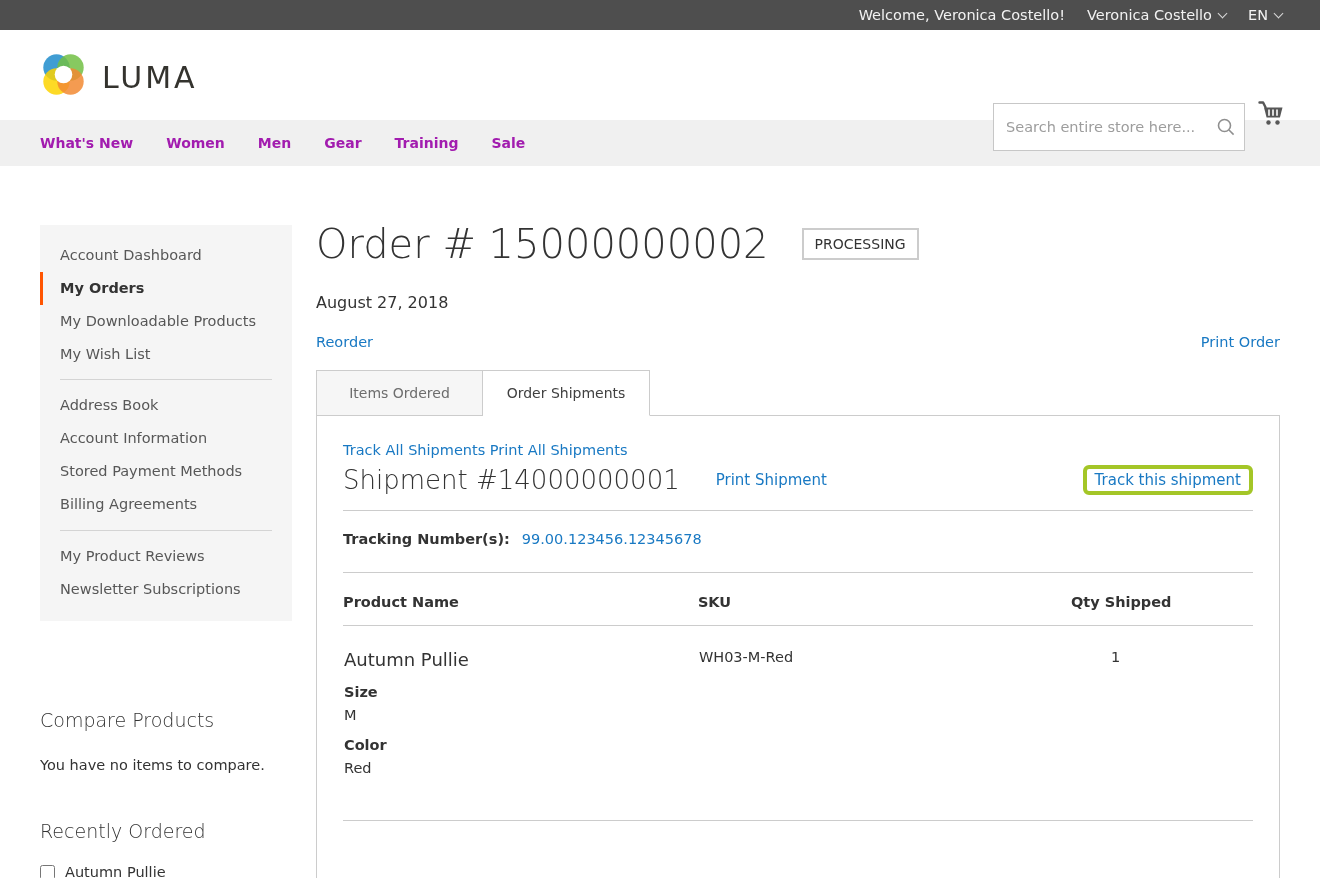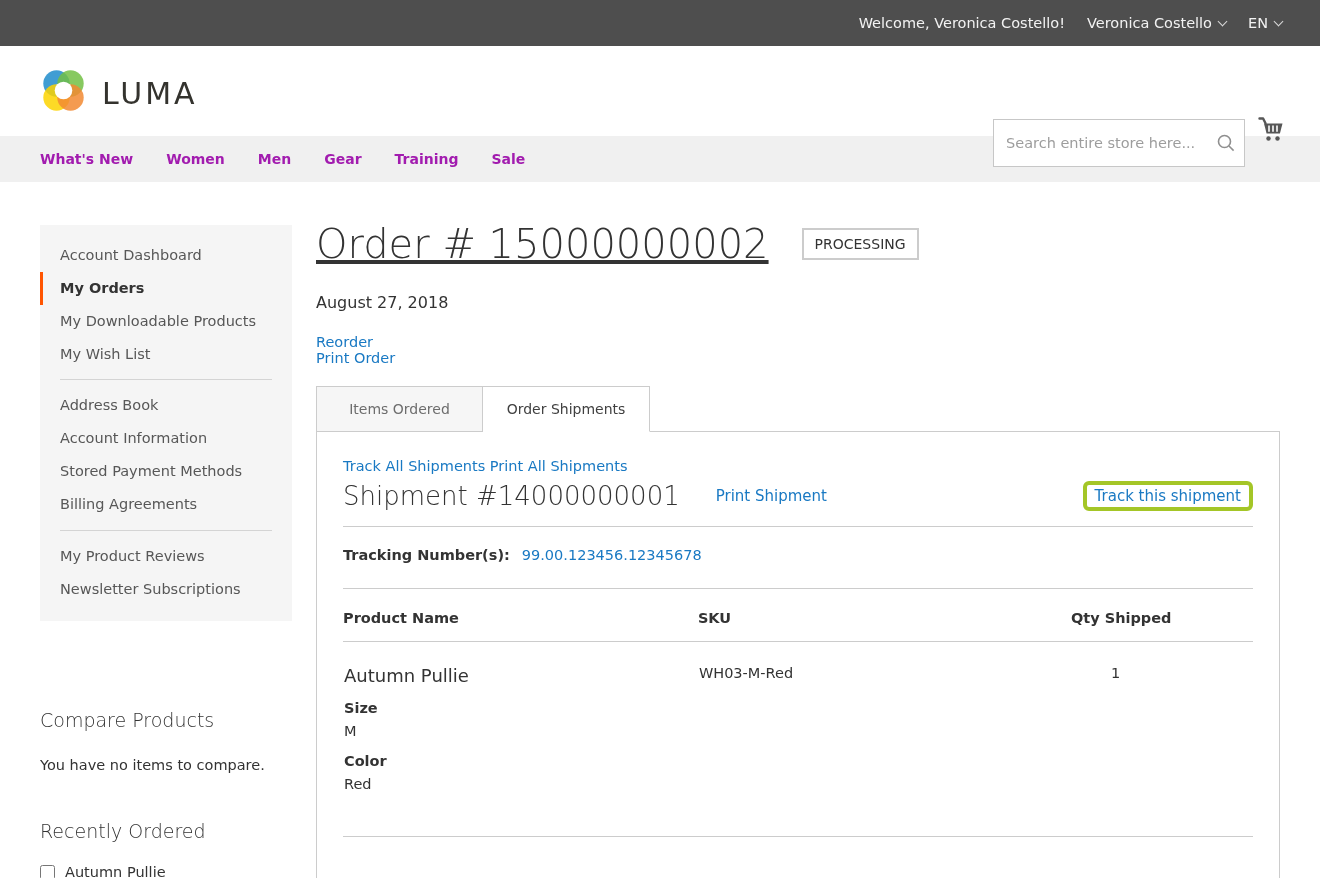--- a/index.html
+++ b/index.html
@@ -8,21 +8,21 @@
     width:1320px; height:878px; position:relative; overflow:hidden;
     background:#fff; color:#333;
     font-family:"DejaVu Sans","Liberation Sans",sans-serif;
     font-size:14.5px;
   }
   a { text-decoration:none; cursor:pointer; }
   .link { color:#1979c3; }
 
   
   .topbar {
-    height:46px; background:#4e4e4e; color:#f2f2f2;
+    height:30px; background:#4e4e4e; color:#f2f2f2;
     display:flex; align-items:center; justify-content:flex-end;
     padding:0 38px; gap:22px; font-size:14.5px;
   }
   .topbar .with-chev { display:flex; align-items:center; cursor:pointer;text-align:right; }
   .chev {
     display:inline-block; width:7px; height:7px; margin-left:7px; margin-top:-4px;
     border-right:1.5px solid #d8d8d8; border-bottom:1.5px solid #d8d8d8;
     transform:rotate(45deg);
   }
 
@@ -58,24 +58,24 @@
   .side-heading { font-size:19px; font-weight:300; color:#333; }
   .compare { margin-top:88px; }
   .compare-empty { margin-top:26px; font-size:14.5px; }
   .recent { margin-top:47px; }
   .recent-item { margin-top:22px; display:flex; align-items:center; gap:10px; font-size:14.5px; }
   .recent-item input { width:15px; height:15px; margin:0; }
 
   
   .main-col { position:absolute; left:316px; top:222px; width:964px; }
   .title-row { display:flex; align-items:center; gap:33px; }
-  .page-title { font-size:40px; font-weight:300; margin:0; line-height:1.1; color:#333;text-decoration:underline; }
+  .page-title { font-size:40px; font-weight:300; margin:0; line-height:1.1; color:#333; }
   .status-badge { border:2px solid #ccc; font-size:14px; padding:6px 11px; color:#333; }
   .order-date { margin-top:27px; font-size:16px; }
-  .actions-row { display:flex; justify-content:space-between; margin-top:22px; font-size:14.5px;flex-direction:column; }
+  .actions-row { display:flex; justify-content:space-between; margin-top:22px; font-size:14.5px; }
 
   .tabs { display:flex; margin-top:20px; position:relative; z-index:2; margin-bottom:-1px; }
   .tab {
     width:167px; height:46px; display:flex; align-items:center; justify-content:center;
     background:#f6f6f6; border:1px solid #ccc; color:#6d6d6d; font-size:14px; cursor:pointer;
   }
   .tab + .tab { border-left:none; }
   .tab.active { background:#fff; border-bottom-color:#fff; color:#404040; }
 
   .tab-content {

